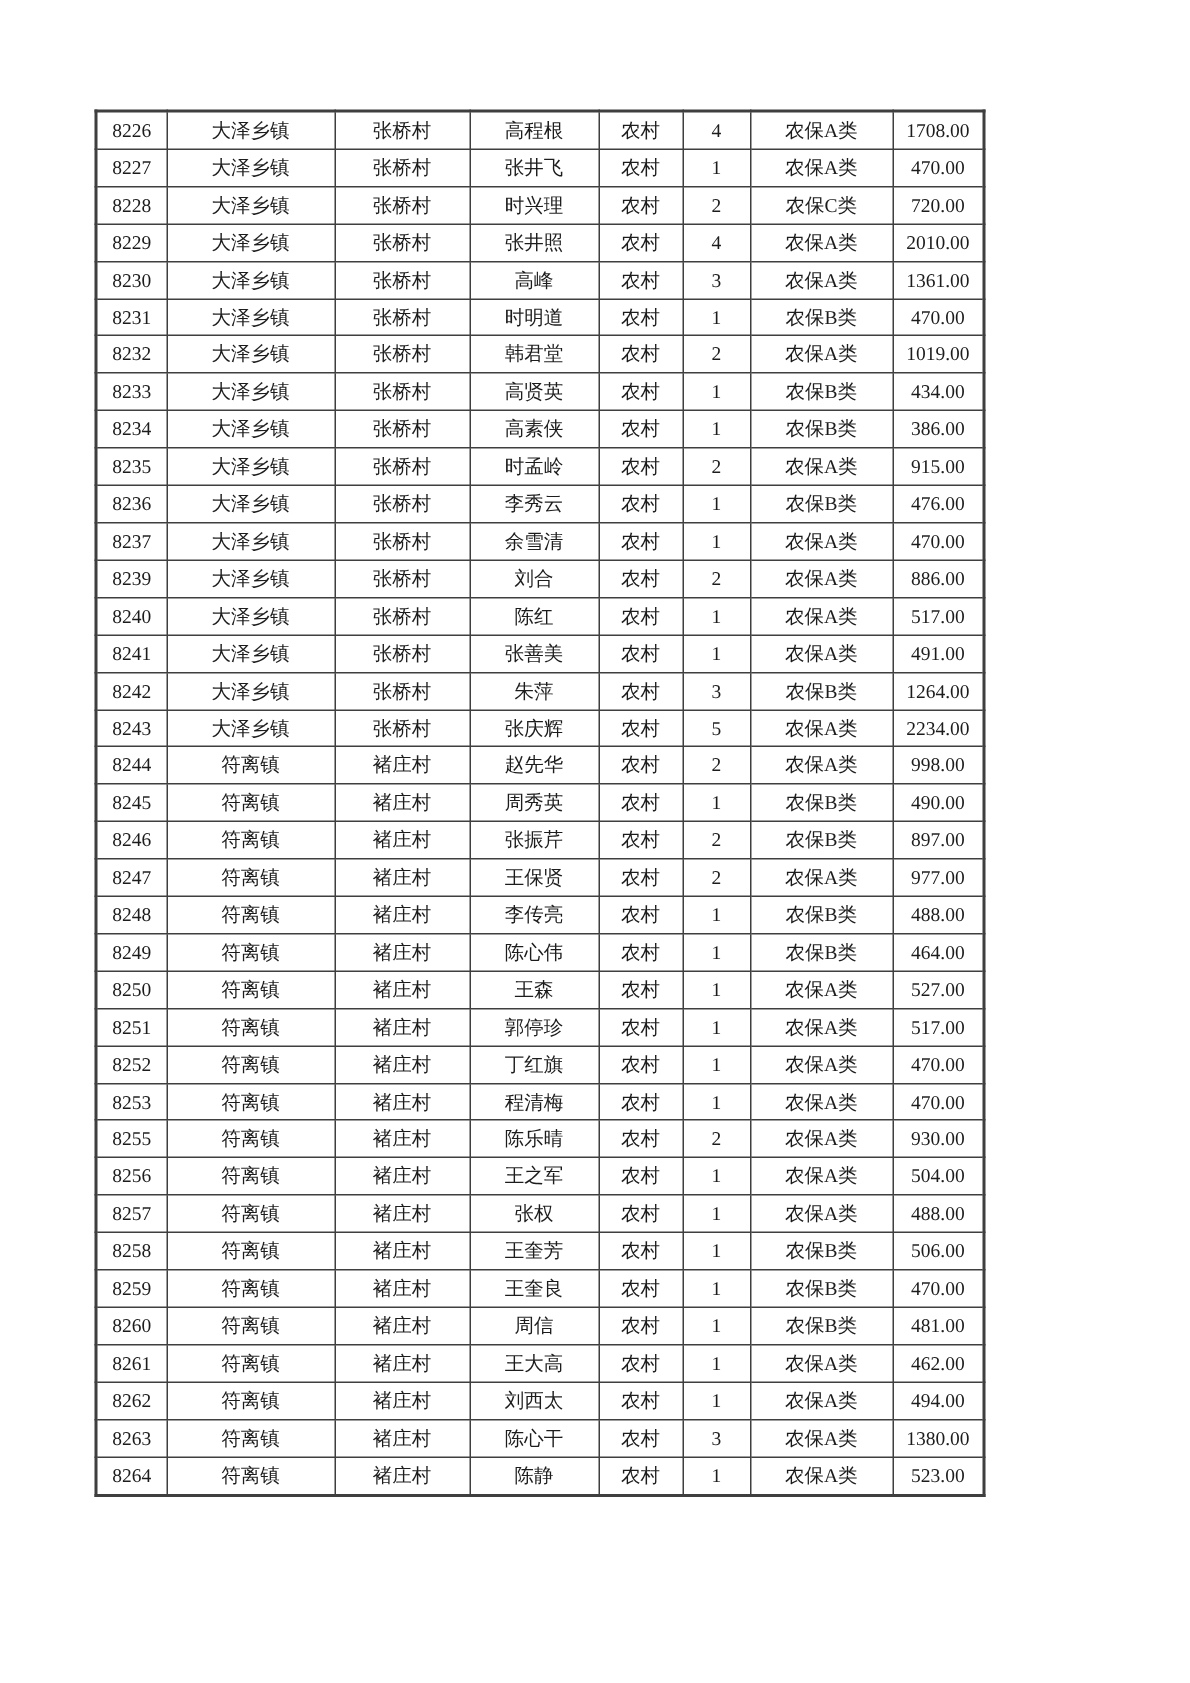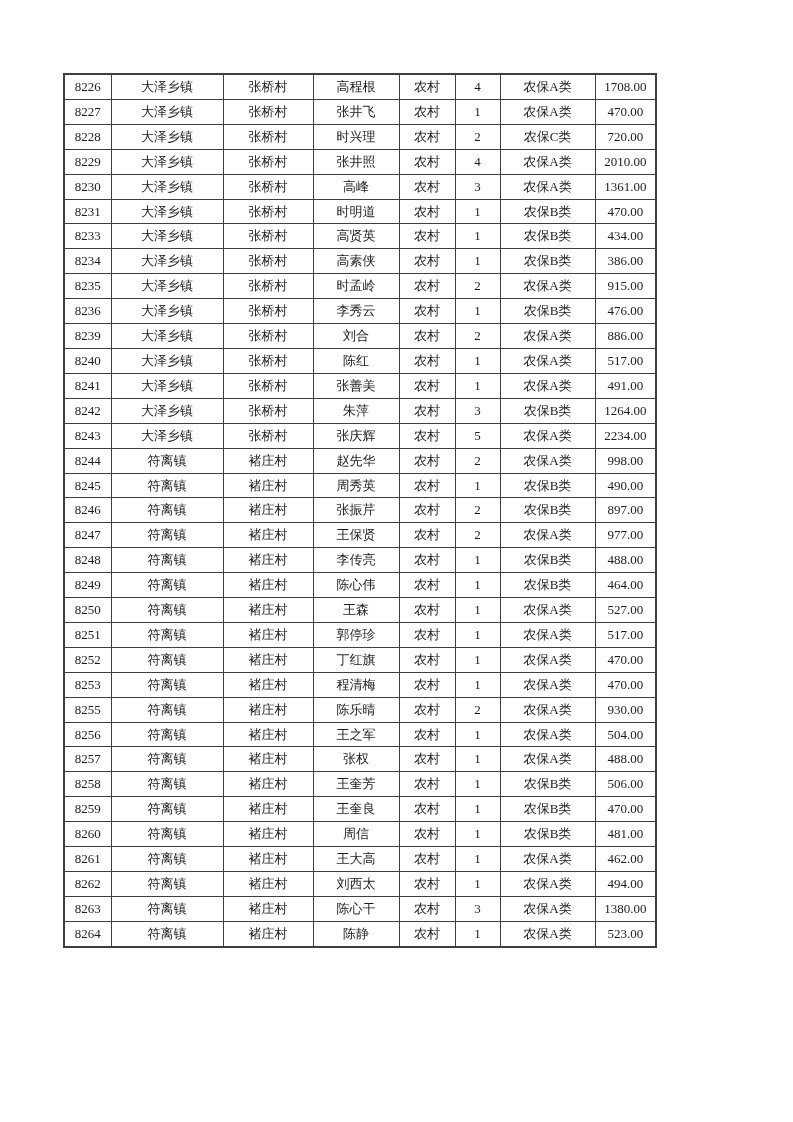--- a/index.html
+++ b/index.html
@@ -114,20 +114,30 @@
           <td>8231</td>
           <td>大泽乡镇</td>
           <td>张桥村</td>
           <td>时明道</td>
           <td>农村</td>
           <td>1</td>
           <td>农保B类</td>
           <td>470.00</td>
         </tr>
         <tr>
+          <td>8232</td>
+          <td>大泽乡镇</td>
+          <td>张桥村</td>
+          <td>韩君堂</td>
+          <td>农村</td>
+          <td>2</td>
+          <td>农保A类</td>
+          <td>1019.00</td>
+        </tr>
+        <tr>
           <td>8233</td>
           <td>大泽乡镇</td>
           <td>张桥村</td>
           <td>高贤英</td>
           <td>农村</td>
           <td>1</td>
           <td>农保B类</td>
           <td>434.00</td>
         </tr>
         <tr>
@@ -152,20 +162,30 @@
         </tr>
         <tr>
           <td>8236</td>
           <td>大泽乡镇</td>
           <td>张桥村</td>
           <td>李秀云</td>
           <td>农村</td>
           <td>1</td>
           <td>农保B类</td>
           <td>476.00</td>
+        </tr>
+        <tr>
+          <td>8237</td>
+          <td>大泽乡镇</td>
+          <td>张桥村</td>
+          <td>余雪清</td>
+          <td>农村</td>
+          <td>1</td>
+          <td>农保A类</td>
+          <td>470.00</td>
         </tr>
         <tr>
           <td>8239</td>
           <td>大泽乡镇</td>
           <td>张桥村</td>
           <td>刘合</td>
           <td>农村</td>
           <td>2</td>
           <td>农保A类</td>
           <td>886.00</td>

